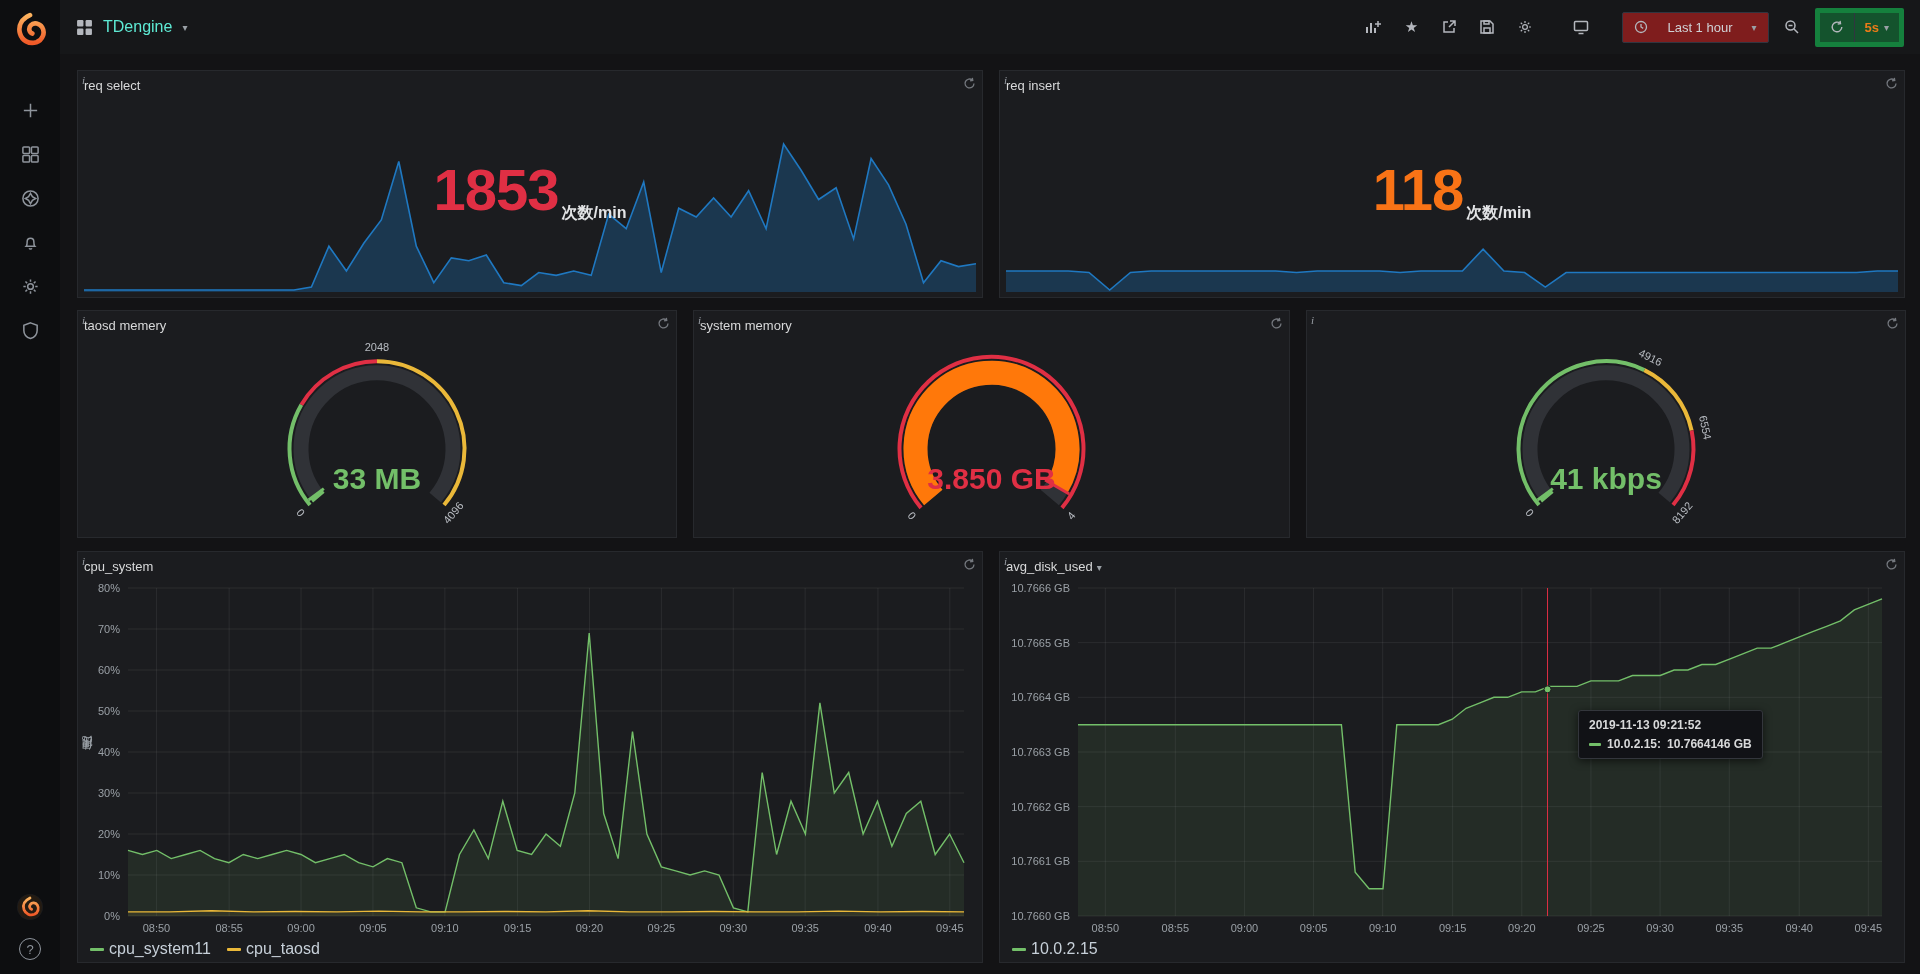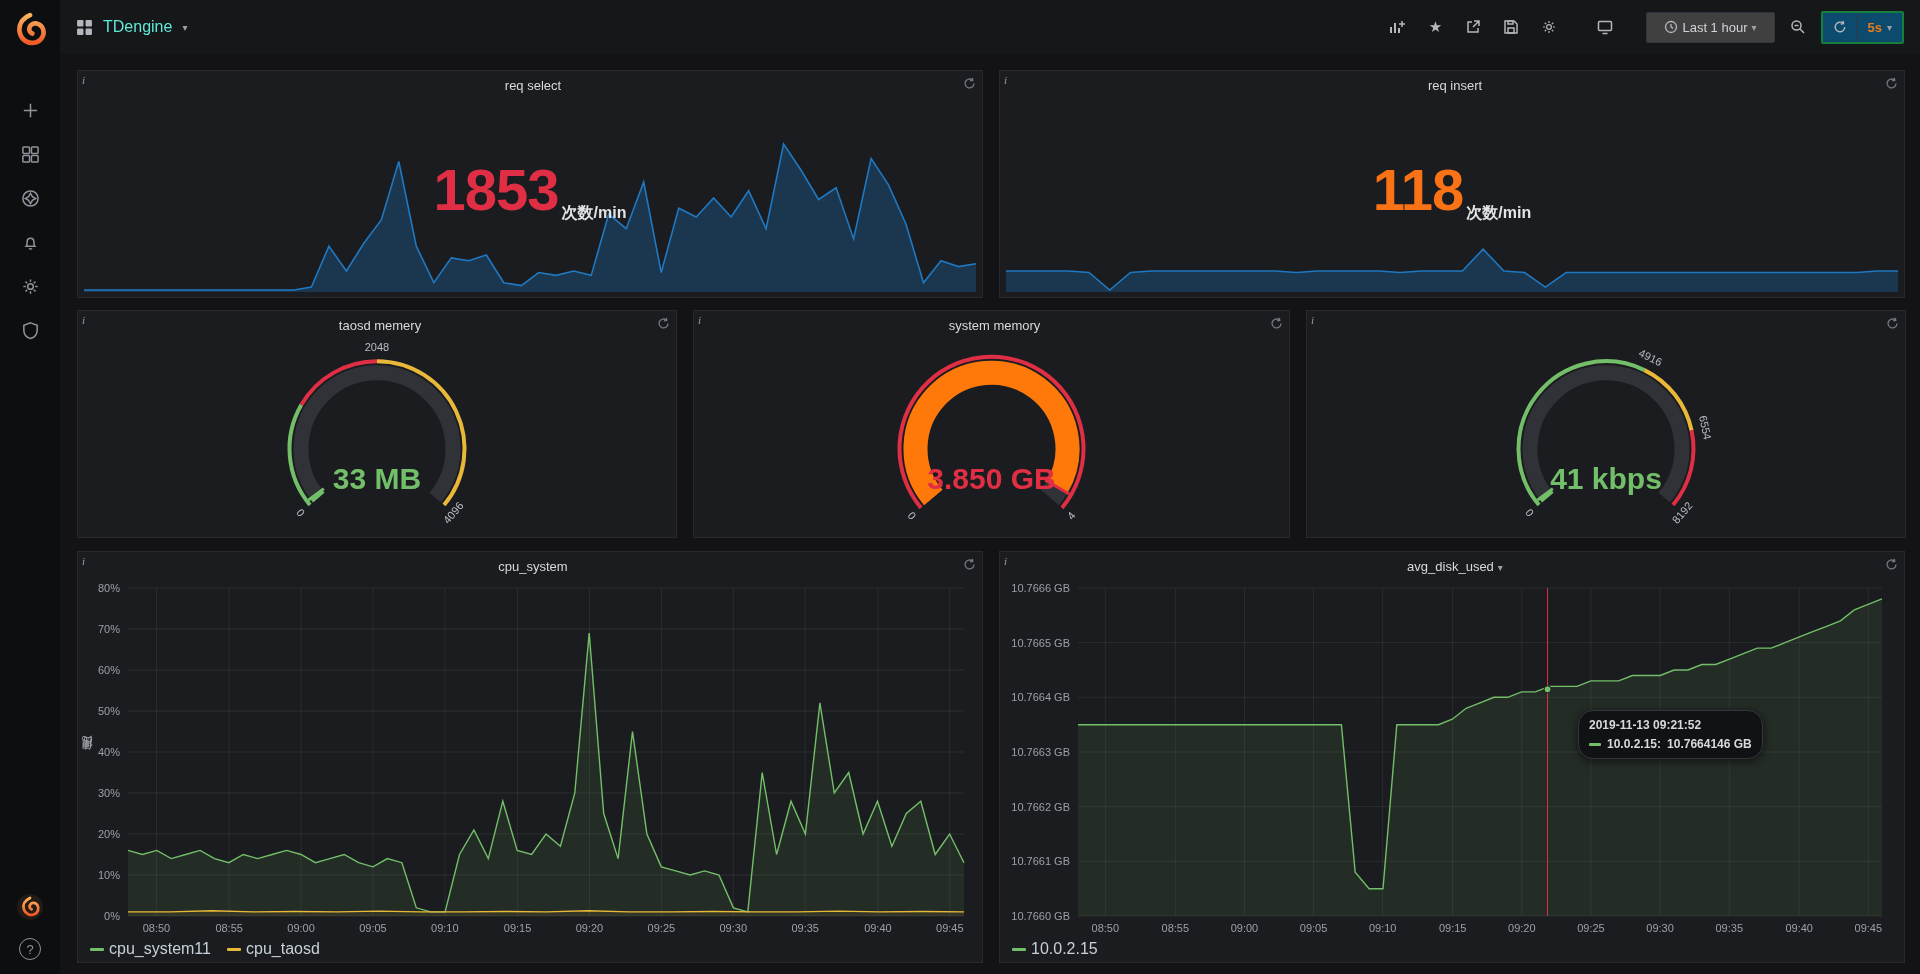--- a/index.html
+++ b/index.html
@@ -20,31 +20,31 @@
   
   .navbar{position:absolute;left:60px;top:0;right:0;height:54px;background:#161719;display:flex;align-items:center;padding:0 16px;z-index:20}
   .nav-left{display:flex;align-items:center;gap:10px;cursor:pointer}
   .nav-left svg{width:17px;height:17px;fill:#b4b7bd}
   .dash-title{font-size:16px;font-weight:500;color:#5eead4}
   .caret{font-size:10px;color:#9aa0a6}
   .nav-right{margin-left:auto;display:flex;align-items:center;gap:8px}
   .nav-ic{width:30px;height:30px;display:flex;align-items:center;justify-content:center;color:#b4b7bd;cursor:pointer;font-size:15px}
   .nav-ic svg{width:16px;height:16px;fill:none;stroke:#b4b7bd;stroke-width:1.5}
   .nav-sep{width:10px}
-  .nav-btn{height:31px;display:flex;align-items:center;gap:4px;padding:0 17px;background:#404040;border:1px solid #313540;border-radius:2px;font-size:13px;color:#d0d2d6;cursor:pointer}
+  .nav-btn{height:31px;display:flex;align-items:center;gap:19px;padding:0 11px;background:#7f1d1d;border:1px solid #313540;border-radius:2px;font-size:13px;color:#d0d2d6;cursor:pointer}
   .nav-btn svg{width:14px;height:14px;fill:none;stroke:#b4b7bd;stroke-width:1.5}
-  .seg{display:flex;align-items:stretch;background:#0c4a6e;border:2px solid #15803d;border-radius:2px;overflow:hidden}
+  .seg{display:flex;align-items:stretch;background:#14532d;border:5px solid #15803d;border-radius:2px;overflow:hidden}
   .seg .part{display:flex;align-items:center;gap:5px;padding:0 10px;height:29px;cursor:pointer;font-size:13px}
   .seg .part + .part{border-left:1px solid #313540}
   .interval{color:#eb7b18;font-weight:700}
 
   
   .dash{position:absolute;left:60px;top:54px;right:0;bottom:0;background:#131315;z-index:1}
   .panel{position:absolute;background:#1b1c1f;border:1px solid #27292d}
-  .panel-title{position:absolute;top:7px;left:6px;right:0;text-align:center;font-size:13px;font-weight:500;color:#d8d9da;cursor:pointer;z-index:3}
+  .panel-title{position:absolute;top:7px;left:6px;right:0;text-align:left;font-size:13px;font-weight:500;color:#d8d9da;cursor:pointer;z-index:3}
   .panel-title .caret{margin-left:4px}
   .corner-info{position:absolute;top:3px;left:4px;width:14px;height:14px;font-size:11px;font-style:italic;font-family:"Liberation Serif",serif;color:#9aa0a6;display:flex;align-items:flex-start;justify-content:flex-start;cursor:pointer;z-index:4}
   .corner-spin{position:absolute;top:5px;right:6px;width:13px;height:13px;color:#74787e;z-index:4}
   .corner-spin svg{width:13px;height:13px;fill:none;stroke:#74787e;stroke-width:1.6}
 
   
   .spark-wrap{position:absolute;left:6px;right:6px;bottom:5px;height:152px;z-index:1}
   .spark-wrap svg{width:100%;height:100%;display:block}
   .bigvalue{position:absolute;left:0;right:0;top:52%;transform:translateY(-50%);text-align:center;z-index:2;white-space:nowrap}
   .bigvalue .num{font-size:58px;font-weight:700;letter-spacing:-1px}
@@ -56,21 +56,21 @@
 
   
   .chart-wrap{position:absolute;left:4px;right:8px;top:26px;bottom:24px}
   .chart-wrap svg{width:100%;height:100%;display:block}
   .panel-legend{position:absolute;left:12px;bottom:4px;display:flex;gap:16px;align-items:center;font-size:16px;color:#c7d0d9;z-index:3}
   .legend-item{display:flex;align-items:center;gap:5px;cursor:pointer}
   .legend-swatch{width:14px;height:3px;border-radius:1px}
   .ylabel-vert{position:absolute;left:2px;top:50%;transform:translate(0,-50%) rotate(180deg);writing-mode:vertical-rl;font-size:11px;color:#9aa0a6;z-index:3;letter-spacing:1px}
 
   
-  .g-tooltip{position:absolute;left:578px;top:158px;background:#111216;border:1px solid #33363c;border-radius:15px;padding:7px 10px;font-size:12px;color:#d8d9da;z-index:6;box-shadow:0 2px 8px rgba(0,0,0,.6);white-space:nowrap}
+  .g-tooltip{position:absolute;left:578px;top:158px;background:#111216;border:1px solid #33363c;border-radius:3px;padding:7px 10px;font-size:12px;color:#d8d9da;z-index:6;box-shadow:0 2px 8px rgba(0,0,0,.6);white-space:nowrap}
   .g-tooltip .tt-time{margin-bottom:5px;font-weight:700;color:#d8d9da}
   .g-tooltip .tt-row{display:flex;align-items:center;gap:6px}
   .g-tooltip .tt-swatch{width:12px;height:3px;border-radius:1px}
   .g-tooltip .tt-val{font-weight:700;}
 </style>
 </head>
 <body>
 
 <div class="app">
 

